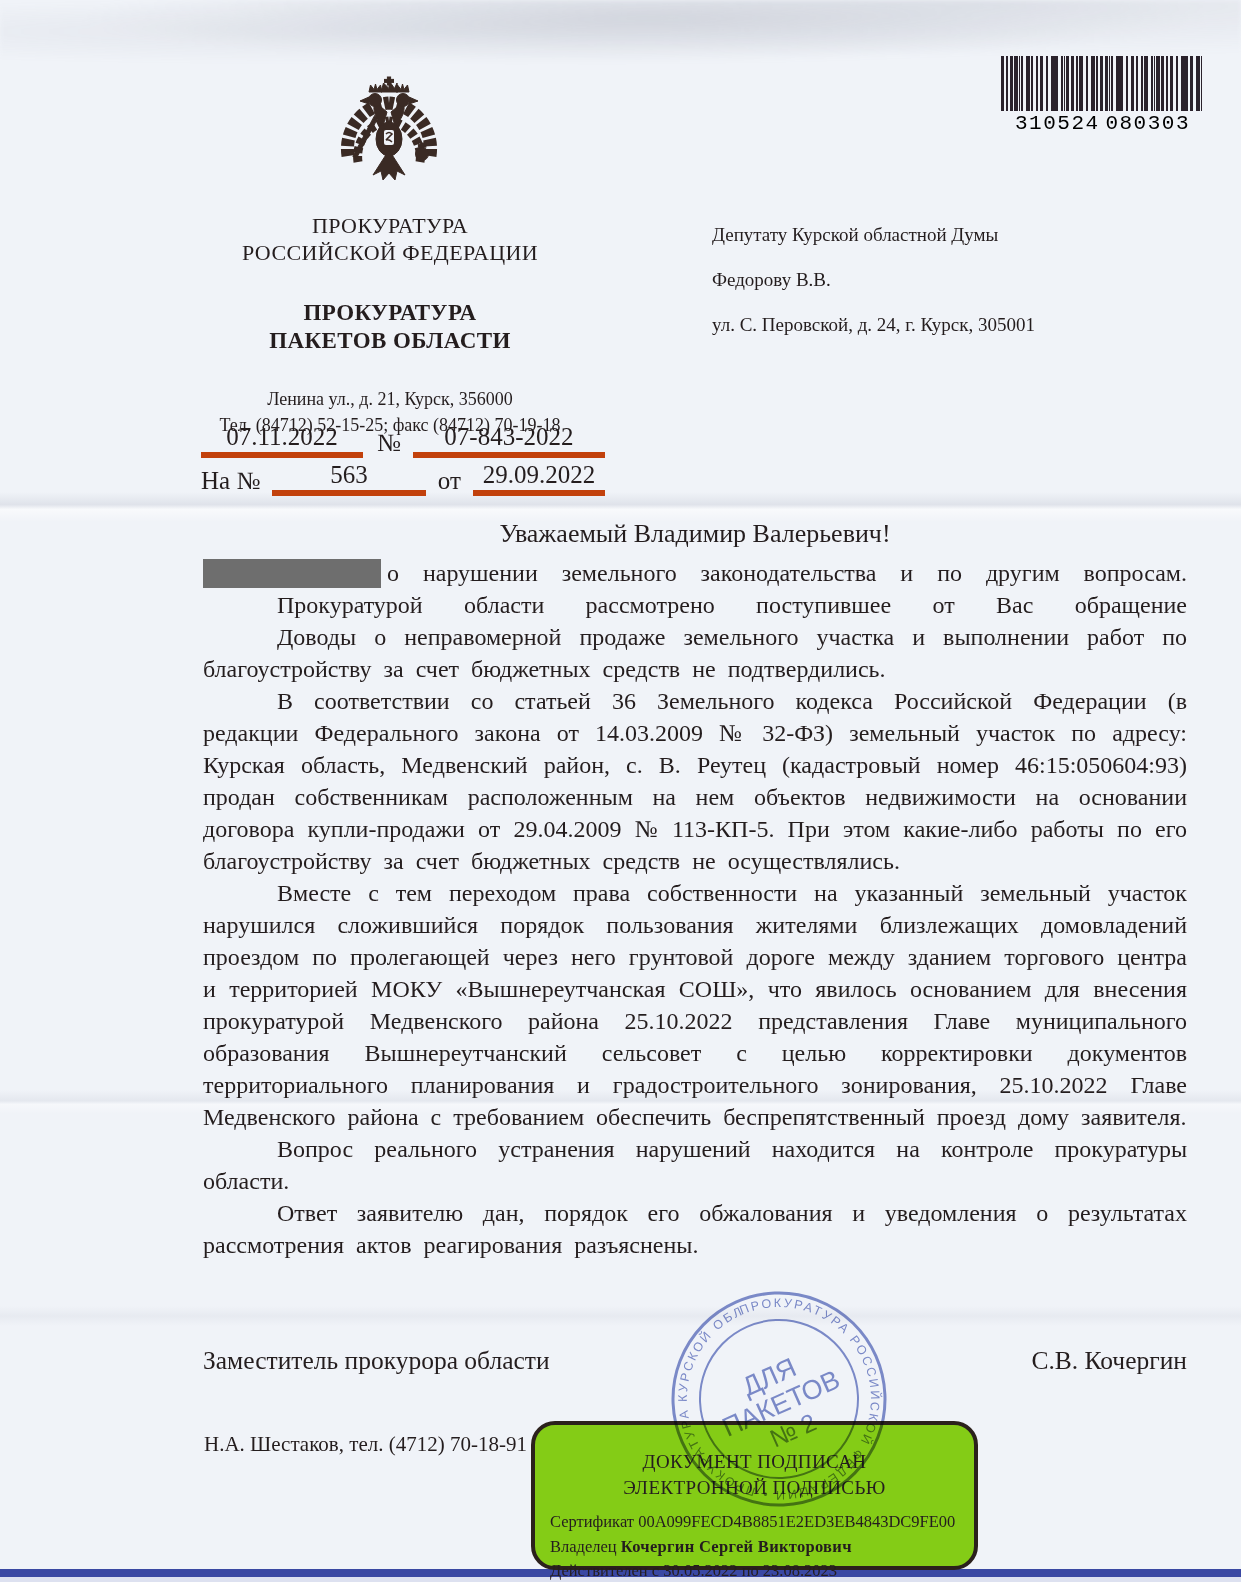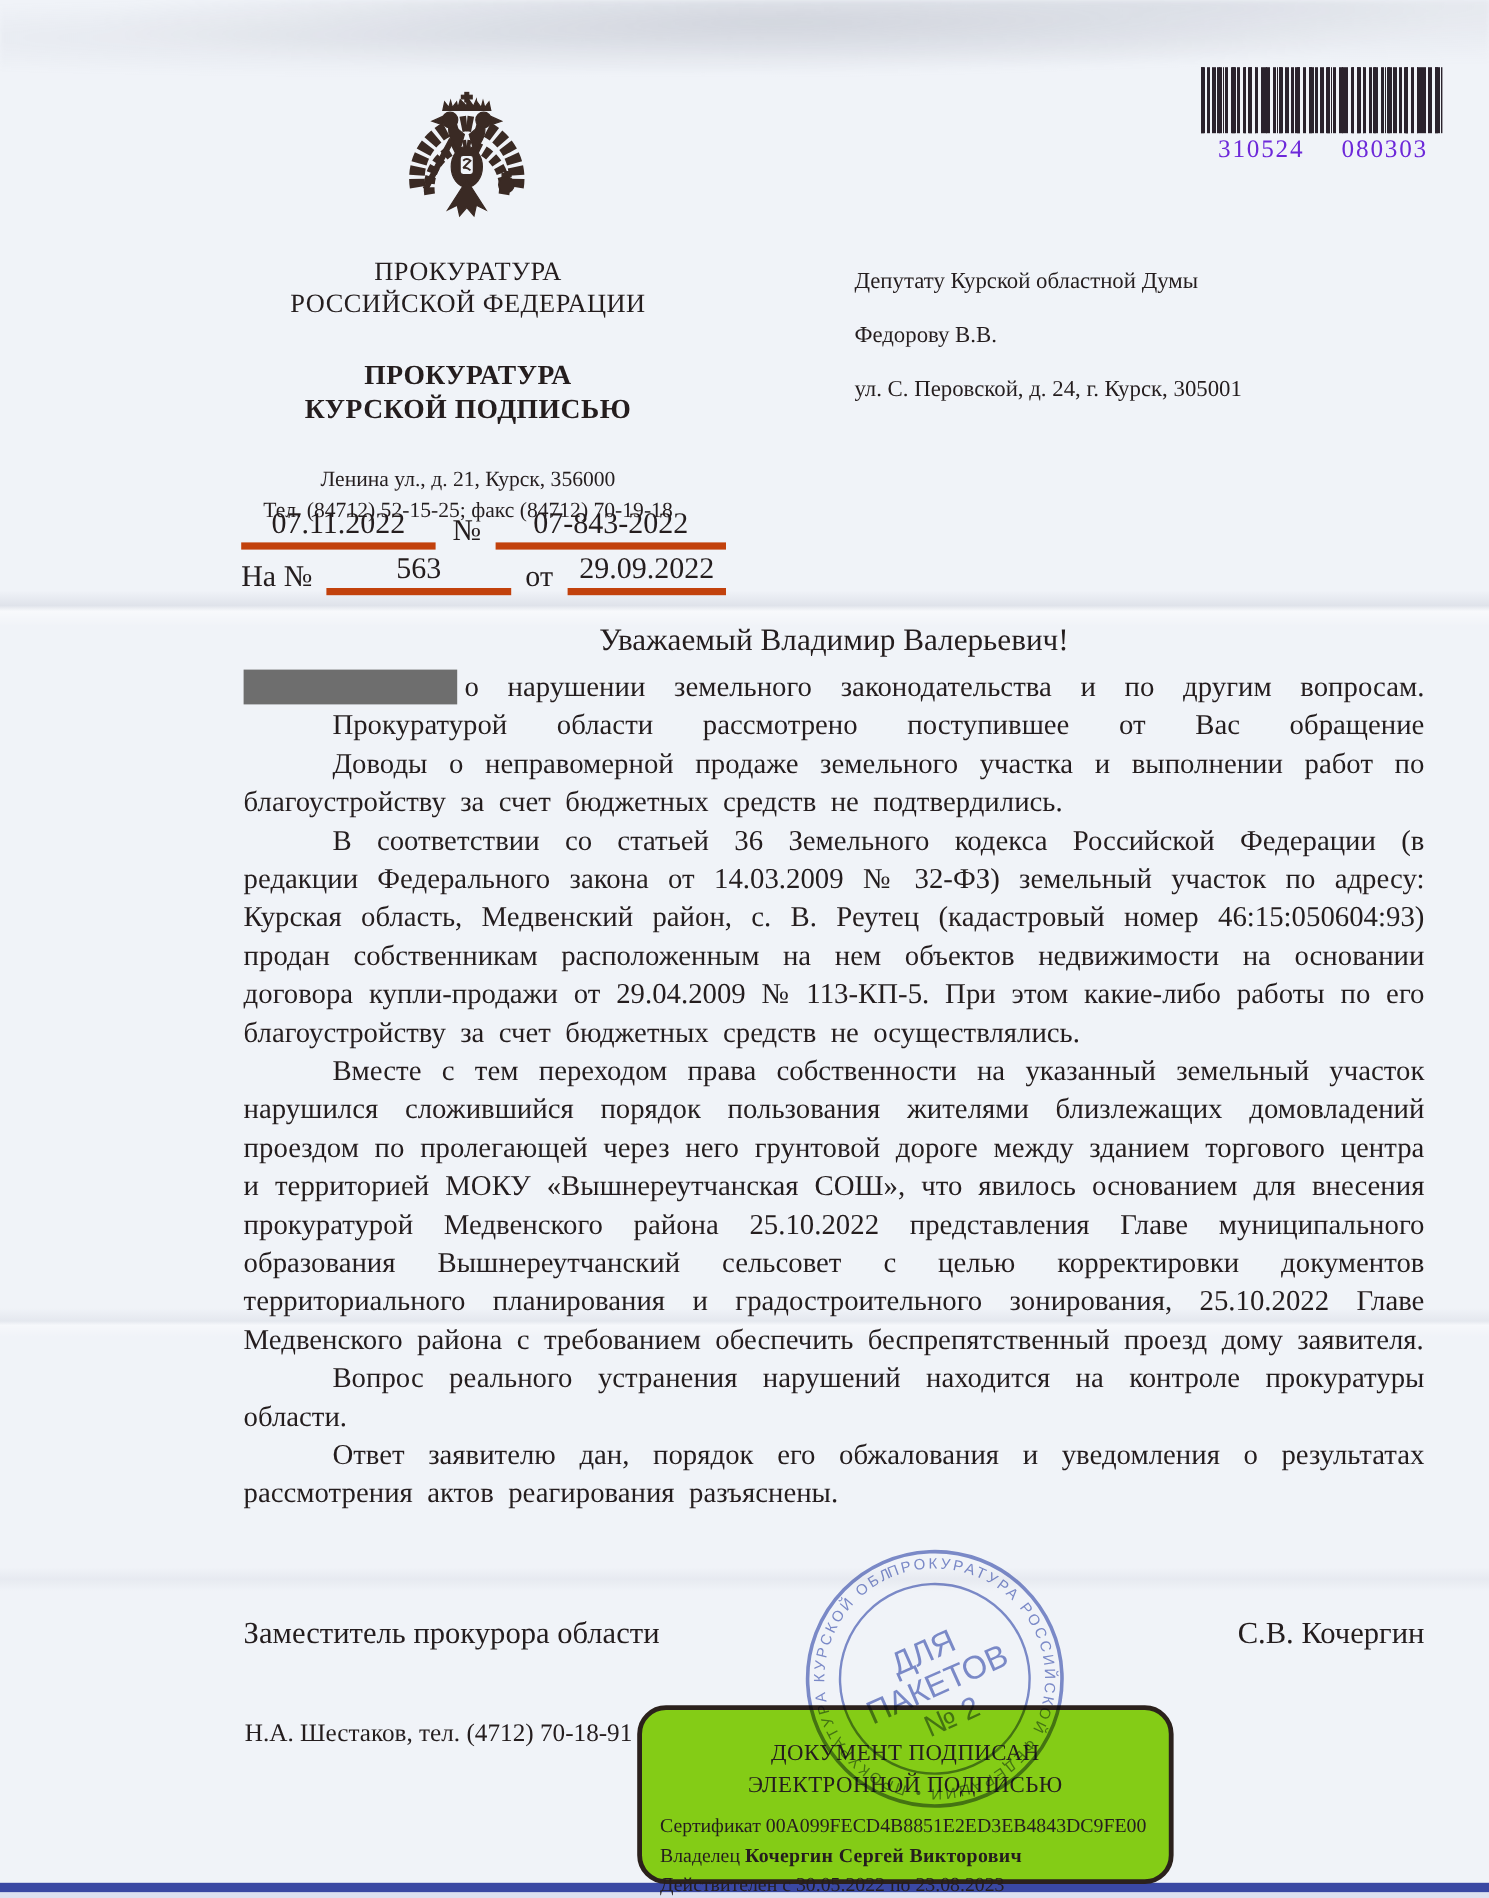--- a/index.html
+++ b/index.html
@@ -20,21 +20,21 @@
   .crease.c3{top:1306px;height:20px;background:linear-gradient(180deg,rgba(110,118,142,0),rgba(110,118,142,.07) 50%,rgba(110,118,142,0));}
 
   
   .barcode{position:absolute;left:1001px;top:56px;width:201px;}
   .bars{height:55px;
     background-image:
       repeating-linear-gradient(90deg,#2a222c 0 2px,transparent 2px 5px),
       repeating-linear-gradient(90deg,#2a222c 0 1px,transparent 1px 9px),
       repeating-linear-gradient(90deg,#2a222c 0 3px,transparent 3px 13px);}
   .bcode-digits{display:flex;justify-content:space-between;padding:1px 12px 0 14px;
-    font-family:Liberation Serif, serif;font-size:21px;letter-spacing:1.5px;color:#6d28d9;}
+    font-family:Liberation Mono, monospace;font-size:21px;letter-spacing:1.5px;color:#000000;}
 
   
   .emblem{position:absolute;left:334px;top:76px;width:110px;height:112px;}
 
   
   .lh{position:absolute;left:158px;top:212px;width:464px;text-align:center;}
   .lh-org{font-size:22px;line-height:27px;letter-spacing:.4px;}
   .lh-name{margin-top:33px;font-weight:bold;font-size:23px;line-height:28px;letter-spacing:.4px;}
   .lh-addr{margin-top:31px;font-size:18px;line-height:26px;}
 
@@ -123,21 +123,21 @@
     </g>
   </svg>
 
   <div class="lh">
     <div class="lh-org">
       <div>ПРОКУРАТУРА</div>
       <div>РОССИЙСКОЙ ФЕДЕРАЦИИ</div>
     </div>
     <div class="lh-name">
       <div>ПРОКУРАТУРА</div>
-      <div>КУРСКОЙ ПОДПИСЬЮ</div>
+      <div>ПАКЕТОВ ОБЛАСТИ</div>
     </div>
     <div class="lh-addr">
       <div>Ленина ул., д. 21, Курск, 356000</div>
       <div>Тел. (84712) 52-15-25; факс (84712) 70-19-18</div>
     </div>
   </div>
 
   <div class="refrow r1">
     <span class="fld f-date">07.11.2022</span>
     <span class="lbl" style="padding-left:14px;">№</span>

